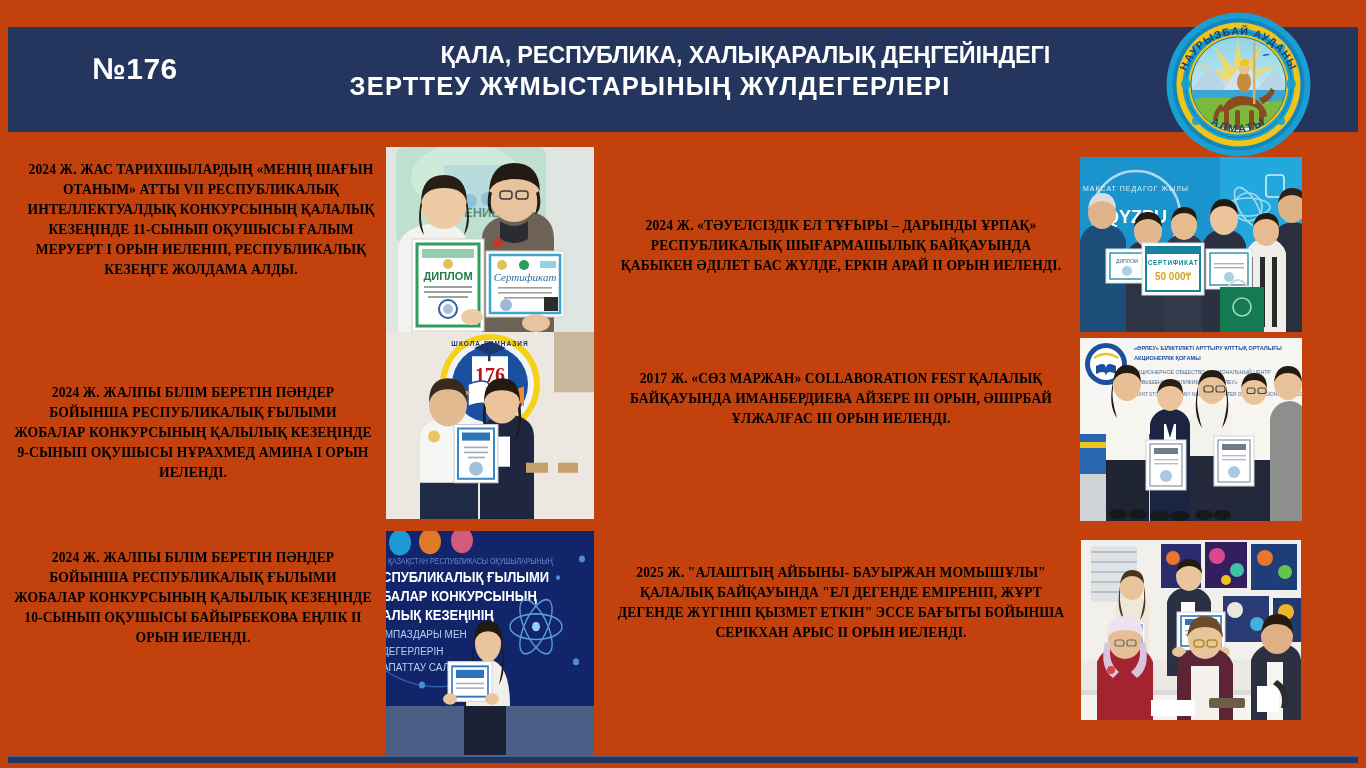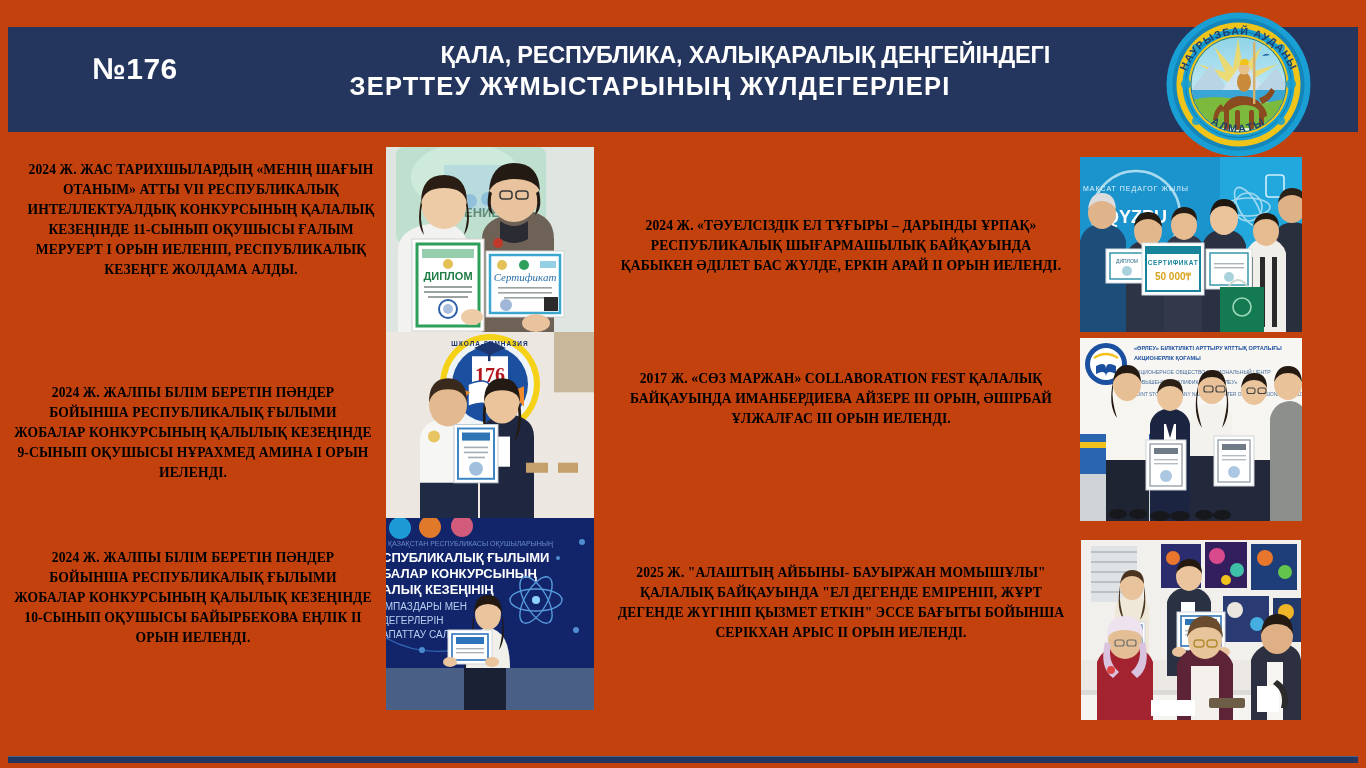--- a/index.html
+++ b/index.html
@@ -84,21 +84,21 @@
   
   .photo {
     position: absolute;
     overflow: hidden;
     background: #c8cdd4;
   }
   .photo svg { display:block; width:100%; height:100%; }
 
   .ph-c1 { left: 386px; top: 147px; width: 208px; height: 186px; }
   .ph-c2 { left: 386px; top: 332px; width: 208px; height: 187px; }
-  .ph-c3 { left: 386px; top: 518px; width: 208px; height: 192px; text-decoration: underline; }
+  .ph-c3 { left: 386px; top: 531px; width: 208px; height: 224px; text-decoration: underline; }
   .ph-r1 { left: 1080px; top: 157px; width: 222px; height: 175px; }
   .ph-r2 { left: 1080px; top: 338px; width: 222px; height: 183px; }
   .ph-r3 { left: 1081px; top: 540px; width: 220px; height: 180px; }
 </style>
 </head>
 <body>
 
 <div class="slide">
 
   <div class="header-bar"></div>

